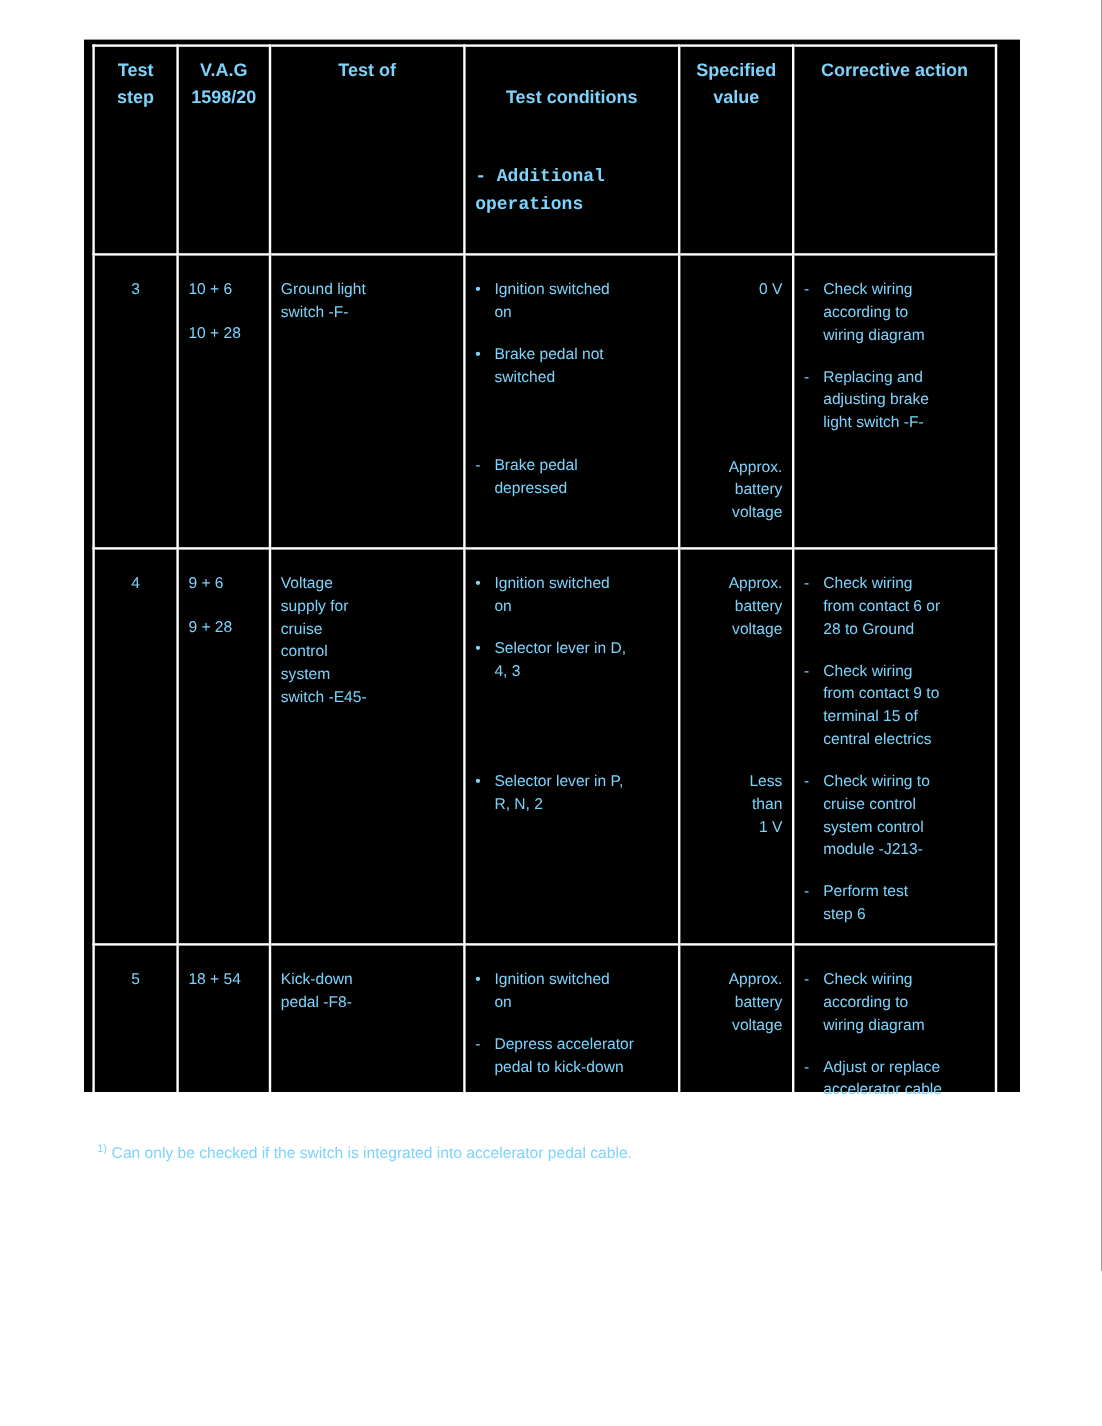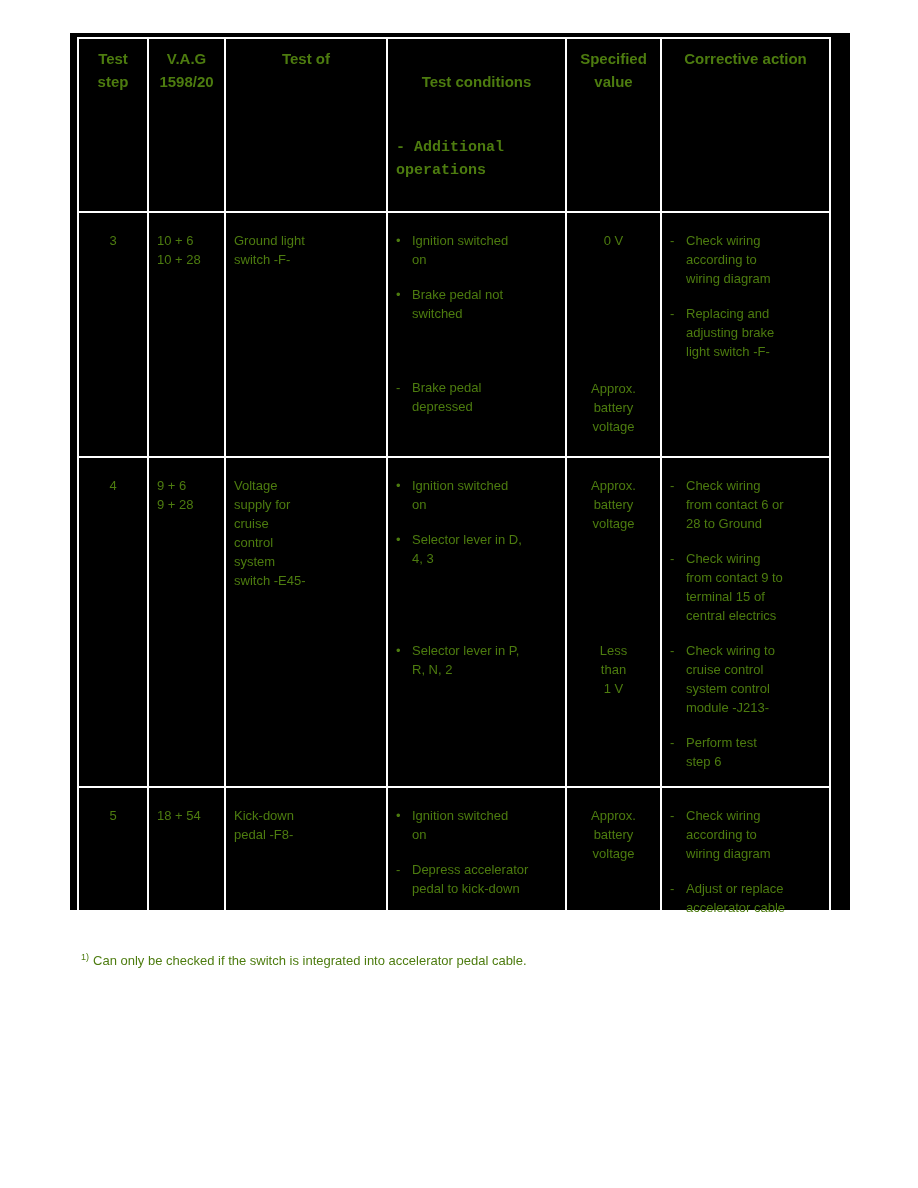--- a/index.html
+++ b/index.html
@@ -2,21 +2,21 @@
 <html><head>
 <meta charset="utf-8">
 <style>
   html,body{margin:0;padding:0;}
   body{
     width:918px;height:1188px;background:#ffffff;position:relative;
     font-family:"Liberation Sans", sans-serif;
   }
   .panel{
     position:absolute;left:70px;top:33px;width:780px;height:877px;
-    background:#000000;color:#4d7c0f;box-sizing:border-box;
+    background:#000000;color:#7dd3fc;box-sizing:border-box;
     padding:4px 0 0 7px;
   }
   table.diag{
     border-collapse:collapse;table-layout:fixed;width:752px;
   }
   table.diag th, table.diag td{
     border:2px solid #ffffff;vertical-align:top;box-sizing:border-box;
     overflow:hidden;
   }
   table.diag th{
@@ -26,27 +26,27 @@
   }
   table.diag td{
     font-size:13px;line-height:19px;font-weight:normal;
     padding:18px 8px 8px 8px;
   }
   th.c-cond{text-align:left;}
   .hdr-center{text-align:center;white-space:pre-line;}
   .hdr-left{text-align:left;margin-top:20px;white-space:pre-line;padding-left:2px;font-family:Liberation Mono, monospace;}
   td.step-cell{vertical-align:middle;text-align:center;font-weight:bold;font-size:14px;}
   td.vag-cell{text-align:left;}
-  td.sv-cell{text-align:center;border-radius:26px;}
+  td.sv-cell{text-align:right;border-radius:26px;}
   .ml{white-space:pre-line;}
   .item{display:flex;align-items:flex-start;}
   .mk{flex:0 0 16px;width:16px;}
   .tx{white-space:pre-line;flex:1 1 auto;}
   .g16{margin-top:16px;}
-  .g18{}
+  .g18{margin-top:18px;}
   .g55{margin-top:55px;}
   .g73{margin-top:73px;}
   .g108{margin-top:108px;}
   .g129{margin-top:129px;}
   .footnote{
     margin-top:14px;font-size:13px;line-height:18px;padding-left:4px;
   }
   .footnote sup{font-size:9px;vertical-align:super;margin-right:4px;}
 </style>
 </head>

